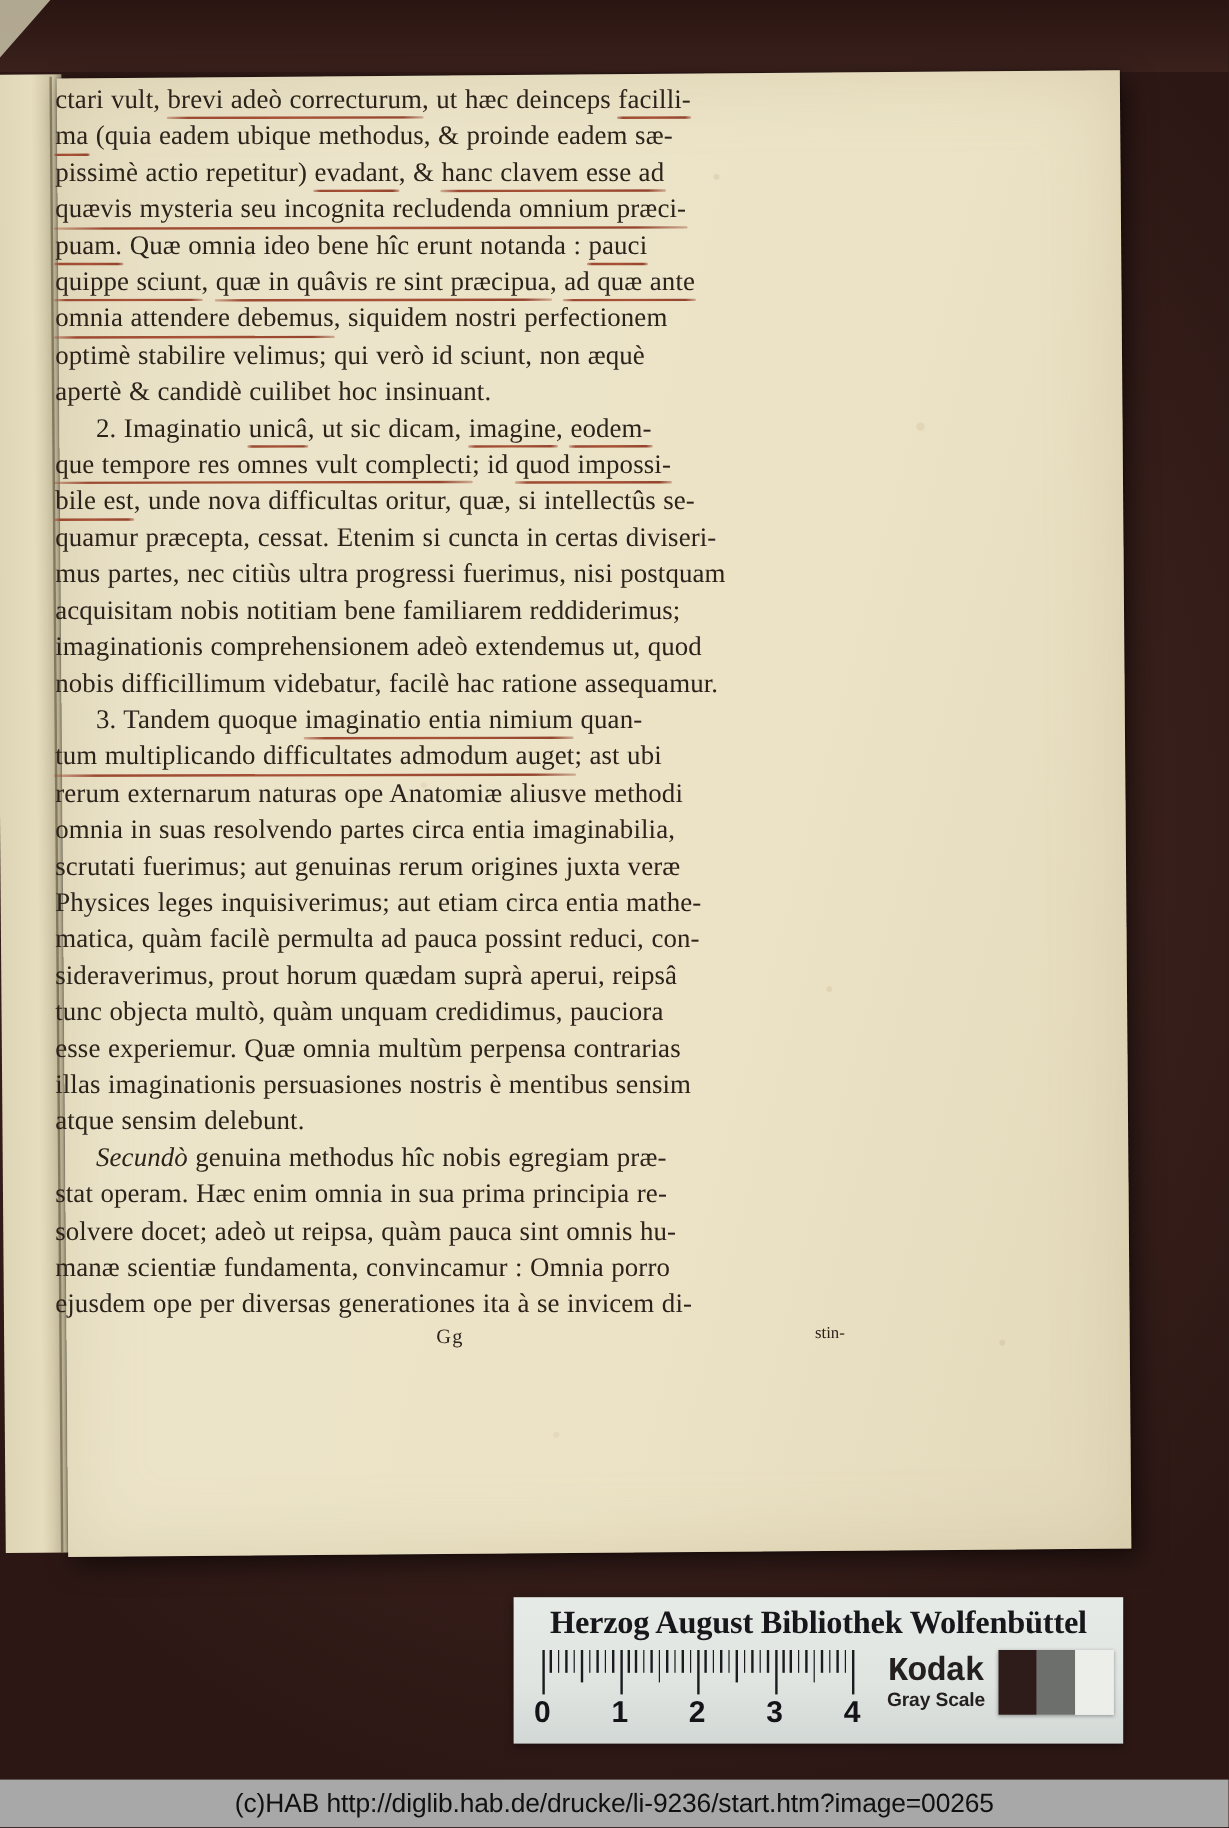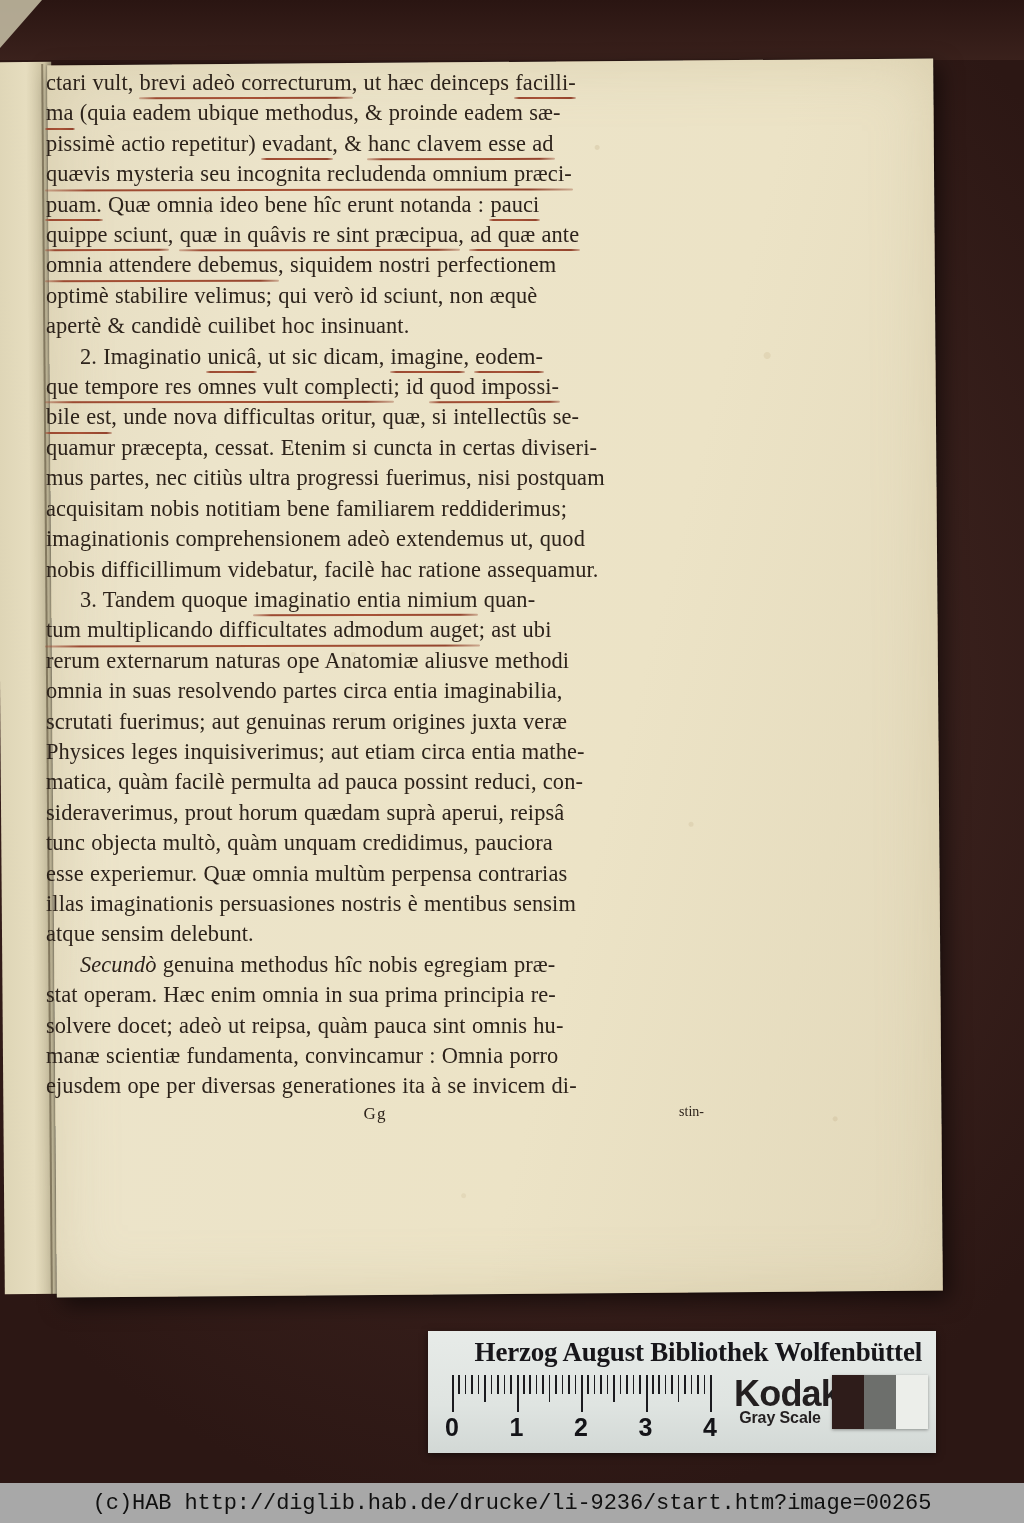--- a/index.html
+++ b/index.html
@@ -178,21 +178,21 @@
     top: 1331px;
     width: 508px;
     height: 122px;
     background: linear-gradient(180deg, #e7ebe8 0%, #dfe4e1 60%, #d2d8d5 100%);
     box-shadow: 0 2px 7px rgba(0,0,0,.5);
   }
   .target .brandline {
     position: absolute;
     left: 14px; top: 6px;
     width: 480px;
-    text-align: right;
+    text-align: center;
     font-family: "Liberation Serif", serif;
     font-weight: bold;
     font-size: 27px;
     color: #17161a;
     letter-spacing: -.2px;
     white-space: nowrap;
   }
   .ruler {
     position: absolute;
     left: 18px; top: 44px;
@@ -224,23 +224,23 @@
     font-size: 25px;
     color: #141418;
   }
   .kodak {
     position: absolute;
     left: 306px; top: 48px;
     width: 92px;
     text-align: center;
   }
   .kodak .k-word {
-    font-family: Liberation Sans, sans-serif;
+    font-family: Liberation Mono, monospace;
     font-weight: bold;
-    font-size: 36px;
+    font-size: 28px;
     color: #231f20;
     letter-spacing: -.8px;
     line-height: 30px;
   }
   .kodak .k-sub {
     font-family: "Liberation Sans", sans-serif;
     font-weight: bold;
     font-size: 16px;
     color: #231f20;
     letter-spacing: -.1px;
@@ -263,21 +263,21 @@
     left: 0;
     bottom: 0;
     width: 1024px;
     height: 40px;
     background: #a8a8a8;
     display: flex;
     align-items: center;
     justify-content: center;
   }
   .caption span {
-    font-family: Liberation Mono, monospace;
+    font-family: Liberation Sans, sans-serif;
     font-size: 22px;
     color: #101010;
     letter-spacing: -.1px;
   }
 </style>
 </head>
 <body>
 
 <div id="page">
 

